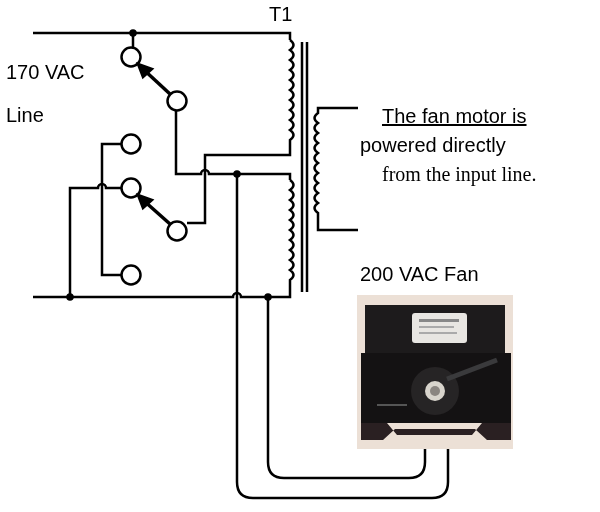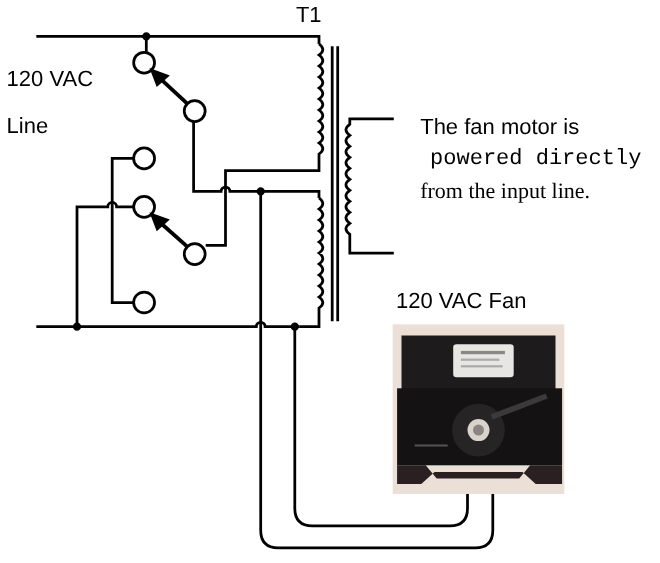--- a/index.html
+++ b/index.html
@@ -46,26 +46,26 @@
     <path d="M302 42 V292 M307 42 V292"></path>
 
     <path d="M358 108 H318 V113 q-7 5 0 10 q-7 5 0 10 q-7 5 0 10 q-7 5 0 10 q-7 5 0 10 q-7 5 0 10 q-7 5 0 10 q-7 5 0 10 q-7 5 0 10 q-7 5 0 10 V230 H358"></path>
 
     <path d="M268 297 V462 q0 16 16 16 H409 q16 0 16 -16 V432"></path>
     <path d="M237 174 V482 q0 16 16 16 H432 q16 0 16 -16 V430"></path>
   </g>
 </svg>
 
 <div class="lbl" style="left:269px;top:2px;">T1</div>
-<div class="lbl" style="left:6px;top:60px;">120 VAC</div>
+<div class="lbl" style="left:6px;top:60px;">170 VAC</div>
 <div class="lbl" style="left:6px;top:103px;">Line</div>
-<div class="lbl" style="left:382px;top:104px;">The fan motor is</div>
-<div class="lbl" style="left:391px;top:133px;font-family:Liberation Mono, monospace;">powered directly</div>
+<div class="lbl" style="left:382px;top:104px;text-decoration:underline;">The fan motor is</div>
+<div class="lbl" style="left:360px;top:133px;">powered directly</div>
 <div class="lbl" style="left:382px;top:162px;font-family:Liberation Serif, serif;">from the input line.</div>
-<div class="lbl" style="left:360px;top:262px;">120 VAC Fan</div>
+<div class="lbl" style="left:360px;top:262px;">200 VAC Fan</div>
 
 <div class="fan">
   <svg width="156" height="154" viewBox="0 0 156 154">
     <rect x="0" y="0" width="156" height="154" fill="#ece0d6"></rect>
     <rect x="8" y="10" width="140" height="50" fill="#1d1b1c"></rect>
     <rect x="55" y="18" width="55" height="30" rx="3" fill="#e8e6e2"></rect>
     <rect x="62" y="24" width="40" height="3" fill="#888"></rect>
     <rect x="62" y="31" width="35" height="2" fill="#aaa"></rect>
     <rect x="62" y="37" width="38" height="2" fill="#aaa"></rect>
     <rect x="4" y="58" width="150" height="70" fill="#141213"></rect>

